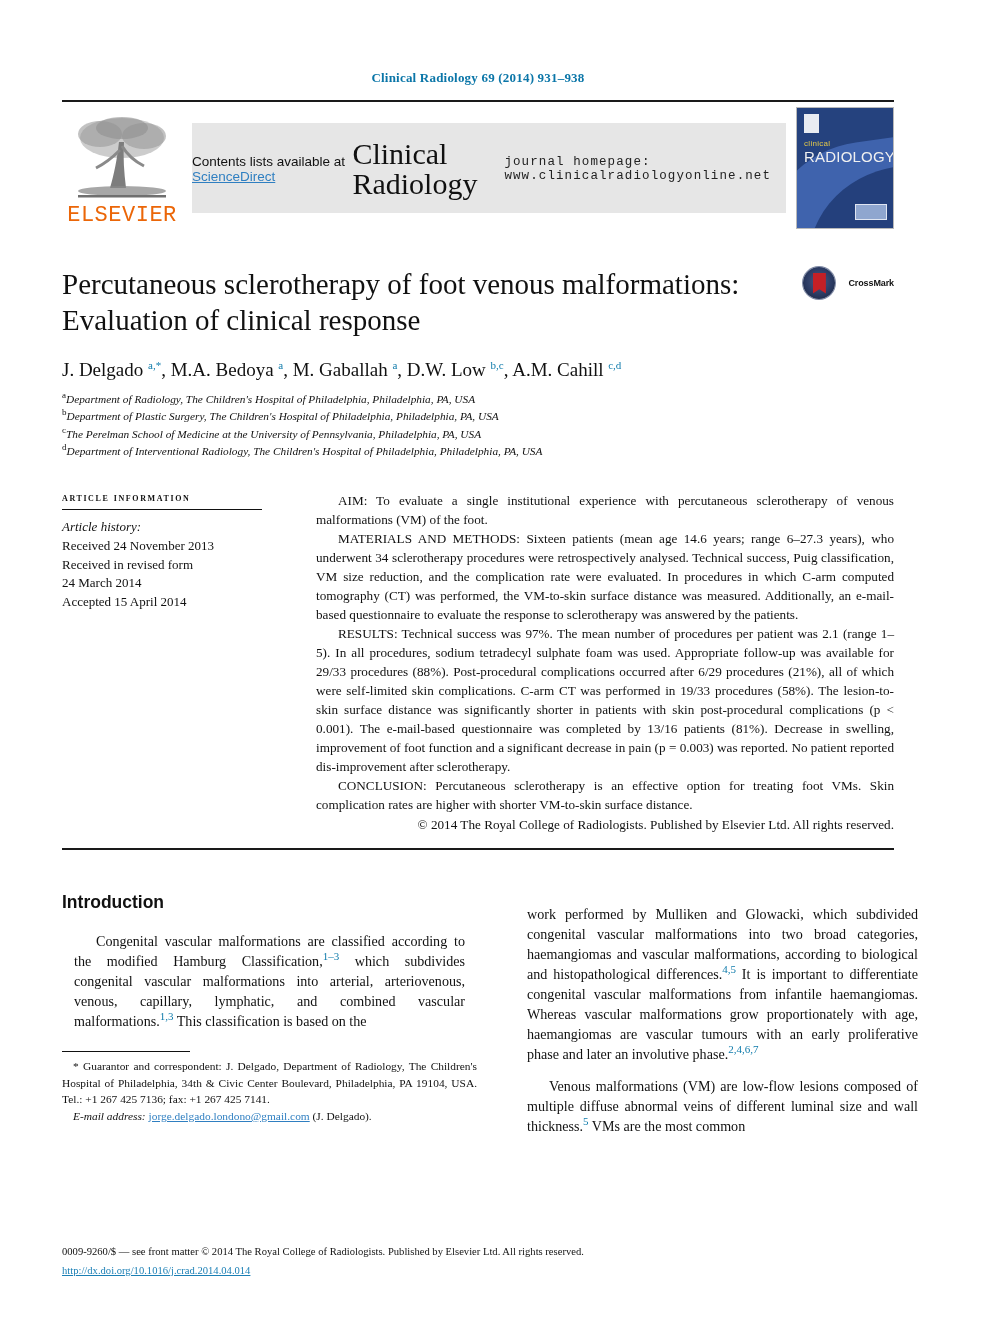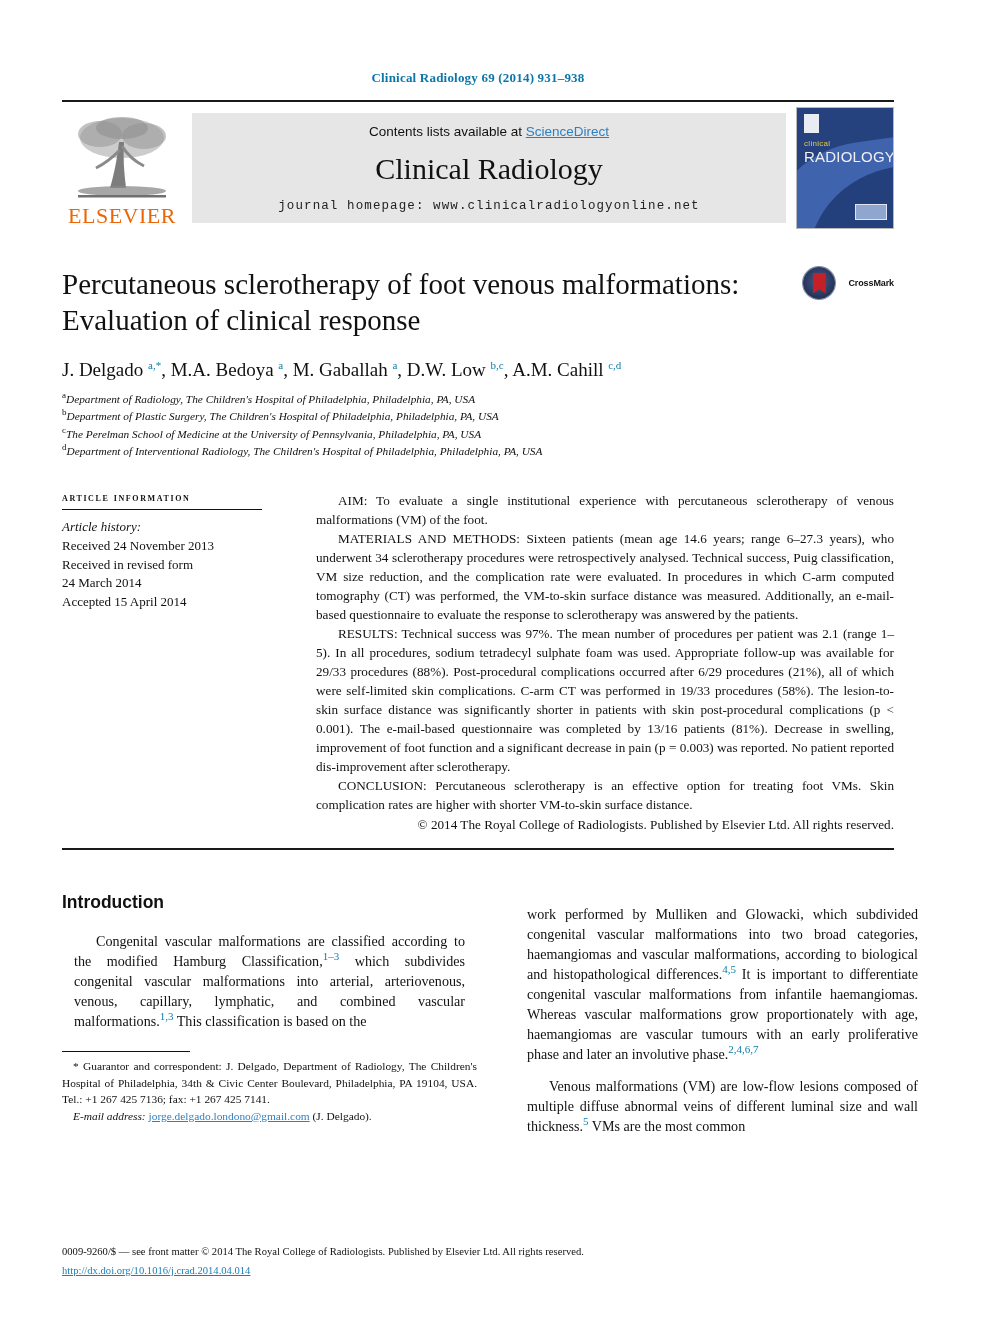--- a/index.html
+++ b/index.html
@@ -53,37 +53,37 @@
     justify-content: flex-end;
     padding-bottom: 2px;
   }
   .tree-box {
     width: 104px;
     height: 92px;
     position: relative;
     overflow: hidden;
   }
   .elsevier-word {
-    font-family: Liberation Serif, serif;
+    font-family: Liberation Mono, monospace;
     color: #eb6608;
     font-size: 22px;
     letter-spacing: .5px;
     line-height: 1;
     margin-top: 1px;
   }
 
   .masthead-center {
     flex: 1 1 auto;
     background: #e6e6e6;
     display: flex;
-    flex-direction: column;
+    flex-direction: row;
     align-items: center;
     justify-content: space-between;
     padding: 11px 0 10px 0;
-    margin: 6px 10px;
+    margin: 16px 10px;
   }
   .contents-line {
     font-family: "Liberation Sans", sans-serif;
     font-size: 13.5px;
     color: #111;
   }
   .sd-link { color: #2f7fc1; }
   .journal-title {
     font-family: "Liberation Serif", serif;
     font-size: 30px;

